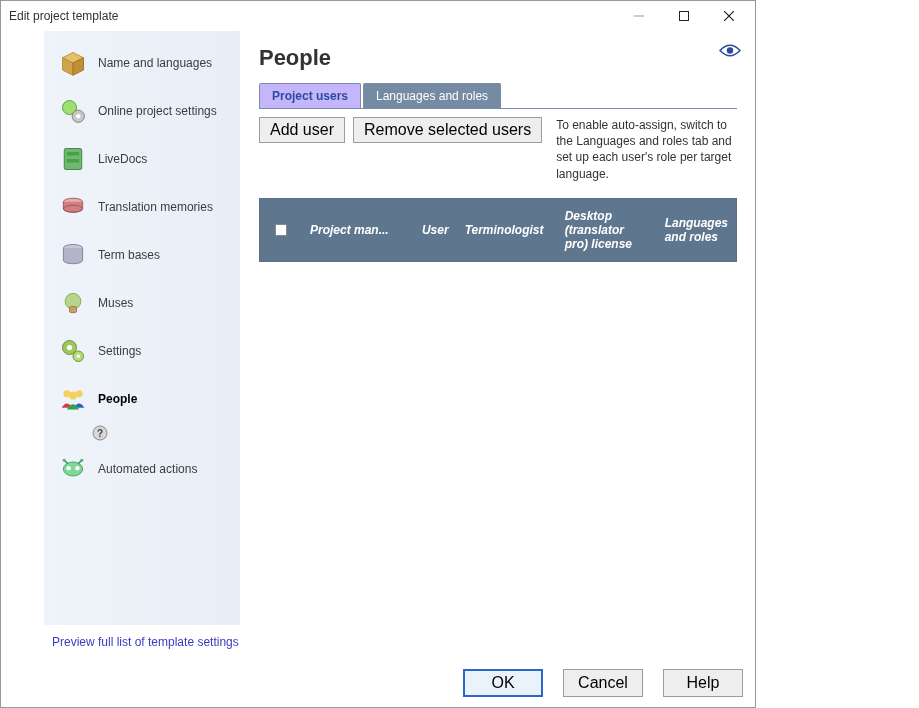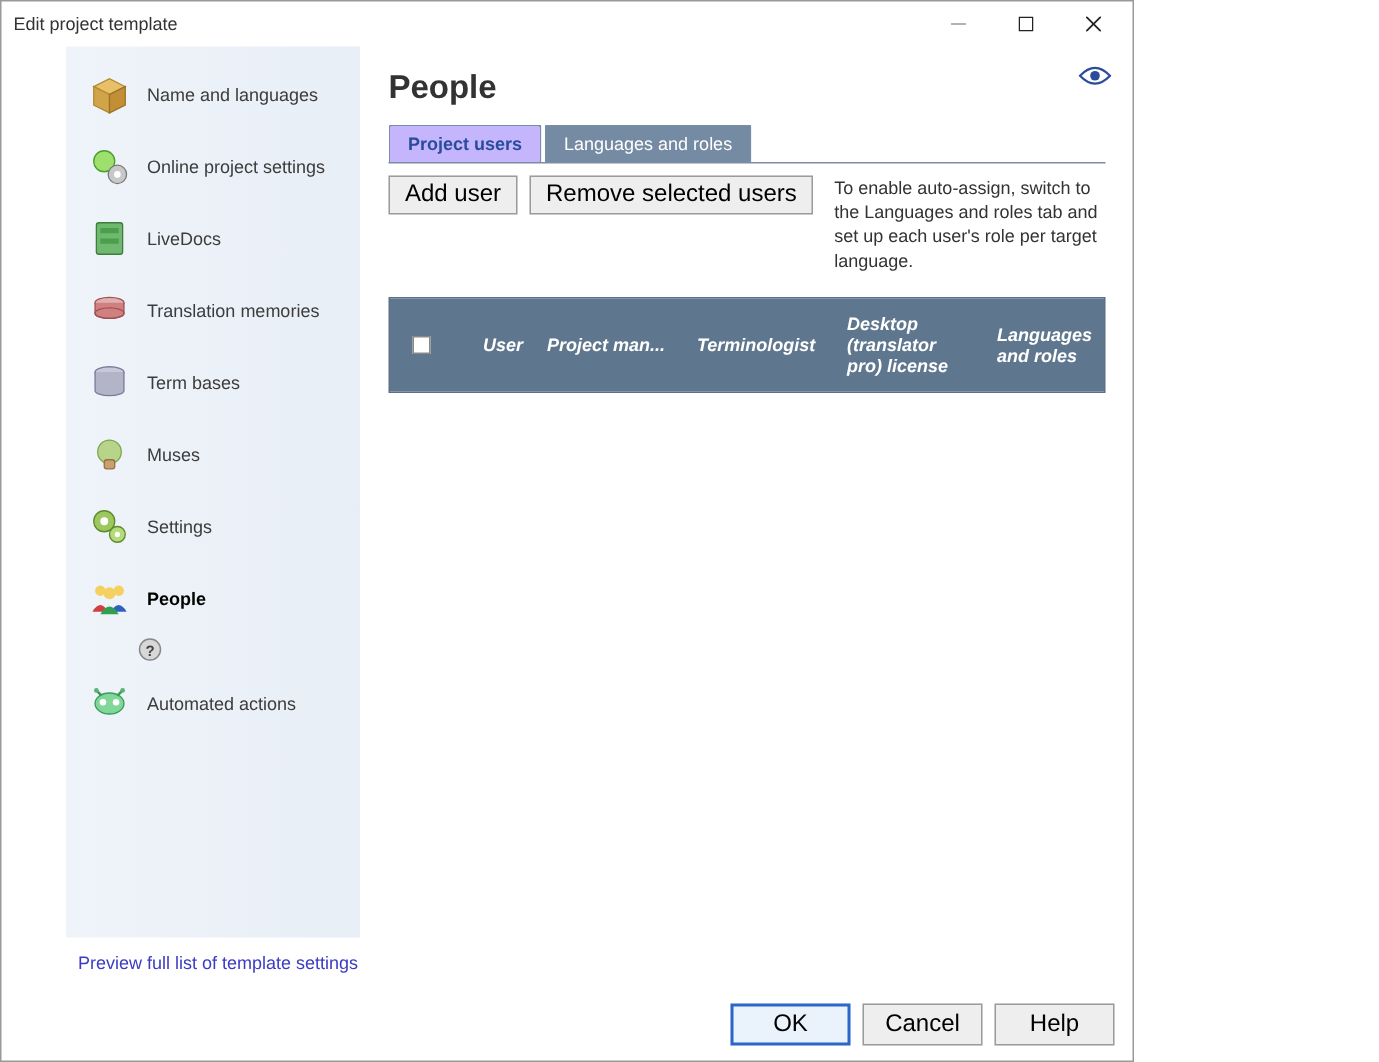--- a/index.html
+++ b/index.html
@@ -36,21 +36,21 @@
   .tablewrap { margin-top:16px; border:1px solid #5c6f86; }
   .thead { display:flex; background:#5f768f; color:#fff; font-size:12px; font-weight:600; font-style:italic; }
   .th { padding:10px 8px; display:flex; align-items:center; justify-content:flex-start; }
   .th.chk { width:42px; justify-content:center; }
   .th.user { flex:1.2; padding-left:20px; }
   .th.pm { width:100px; }
   .th.term { width:100px; }
   .th.dtp { width:100px; justify-content:center; }
   .th.lang { flex:1.2; }
   .chkbox { width:12px; height:12px; border:1px solid #888; background:#fff; }
-  .buttons-row { display:flex; justify-content:flex-end; padding:10px 12px; gap:8px; }
+  .buttons-row { display:flex; justify-content:flex-end; padding:10px 12px; gap:20px; }
   .dlgbtn { width:80px; text-align:center; padding:3px 0; }
   .dlgbtn.primary { border:2px solid #2a67c9; background:#eaf2fc; }
 </style>
 </head>
 <body>
 
 <div class="window">
 
   <div class="titlebar">
     <span class="titlebar-title">Edit project template</span>
@@ -213,22 +213,22 @@
           <button class="btn">Add user</button>
           <button class="btn">Remove selected users</button>
           <div class="infohint">To enable auto-assign, switch to the Languages and roles tab and set up each user's role per target language.</div>
         </div>
 
         <div class="tablewrap">
           <div class="thead">
             <div class="th chk">
               <span class="chkbox"></span>
             </div>
+            <div class="th pm">Project man...</div>
             <div class="th user">User</div>
-            <div class="th pm">Project man...</div>
             <div class="th term">Terminologist</div>
             <div class="th dtp">Desktop (translator pro) license</div>
             <div class="th lang">Languages and roles</div>
           </div>
         </div>
       </div>
     </div>
 
     <div class="preview-link">Preview full list of template settings</div>
 

